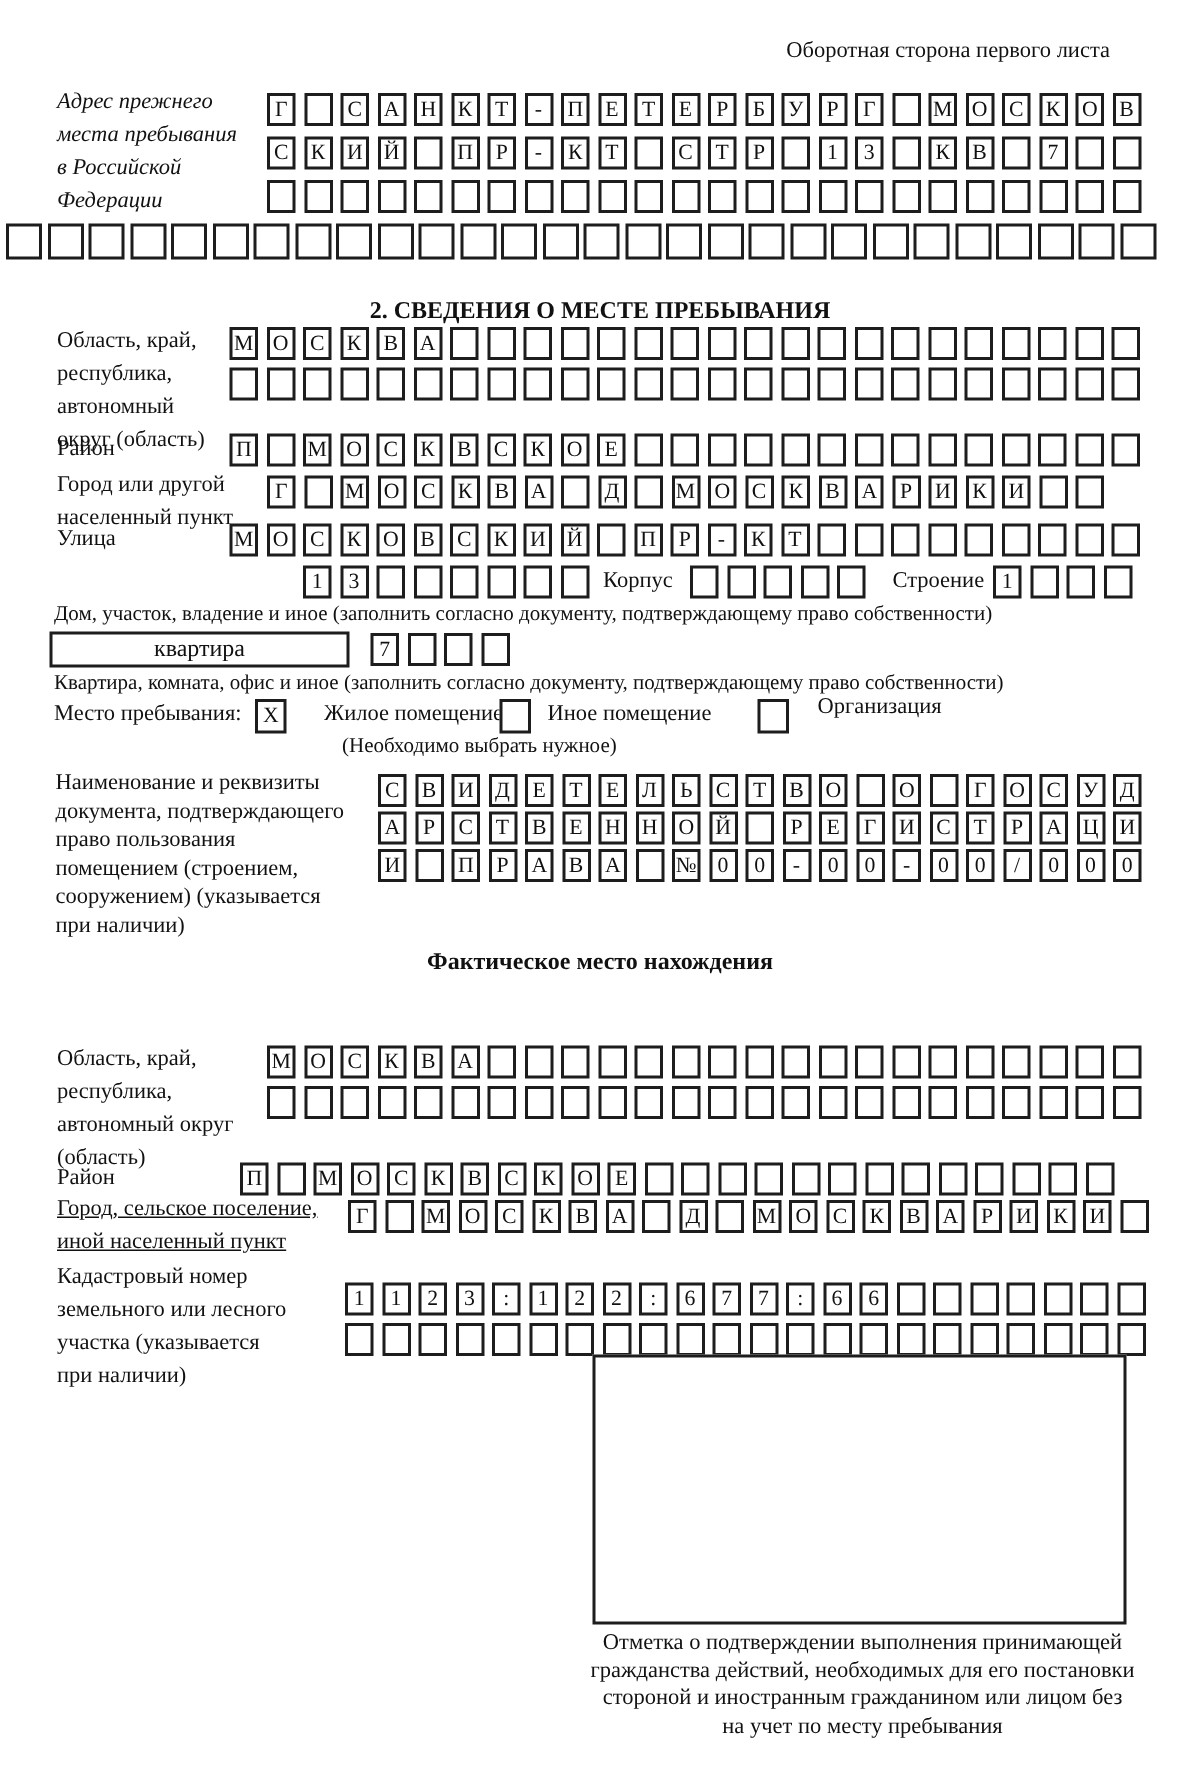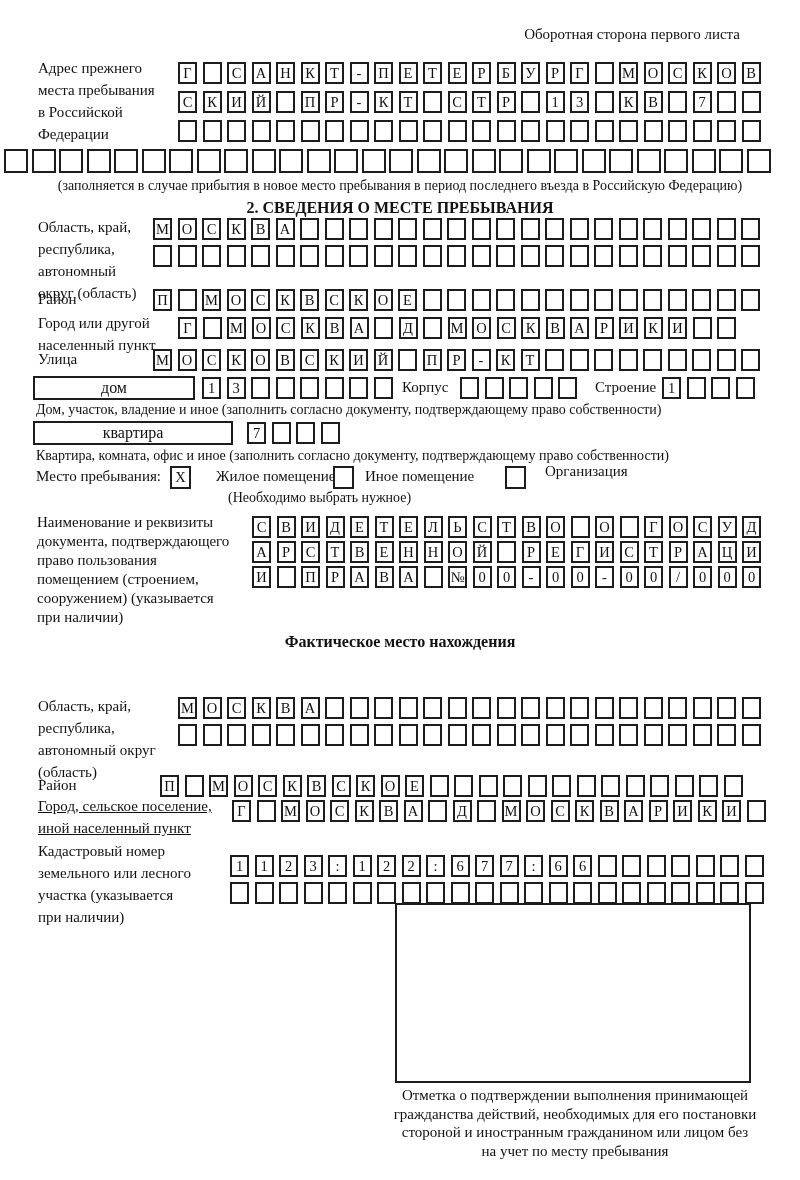--- a/index.html
+++ b/index.html
@@ -27,21 +27,21 @@
   .stampnote .ln{height:18.5px;font-size:15px;text-align:center;white-space:nowrap;}
   .fcap .ln{height:18px;font-size:14px;text-align:center;white-space:nowrap;}
 </style>
 </head>
 <body>
 
 <div class="page">
 
   <div class="abs lbl" style="top:26px;right:60px;">Оборотная сторона первого листа</div>
 
-  <div class="abs lines" style="left:38px;top:60px;">
+  <div class="abs lines" style="left:38px;top:60px;font-style:italic;">
       <div class="ln">Адрес прежнего</div>
       <div class="ln">места пребывания</div>
       <div class="ln">в Российской</div>
       <div class="ln">Федерации</div>
     </div>
   <div class="abs cr" style="left:178px;top:62px;">
       <span class="c">Г</span>
       <span class="c"></span>
       <span class="c">С</span>
       <span class="c">А</span>
@@ -141,21 +141,20 @@
       <span class="c"></span>
       <span class="c"></span>
       <span class="c"></span>
       <span class="c"></span>
       <span class="c"></span>
       <span class="c"></span>
       <span class="c"></span>
       <span class="c"></span>
       <span class="c"></span>
     </div>
-  <div class="abs note center" style="top:178px;">(заполняется в случае прибытия в новое место пребывания в период последнего въезда в Российскую Федерацию)</div>
 
   <div class="abs title center" style="top:199px;">2. СВЕДЕНИЯ О МЕСТЕ ПРЕБЫВАНИЯ</div>
 
   <div class="abs lines" style="left:38px;top:219px;">
       <div class="ln">Область, край,</div>
       <div class="ln">республика,</div>
       <div class="ln">автономный</div>
       <div class="ln">округ (область)</div>
     </div>
   <div class="abs cr" style="left:153px;top:218px;">
@@ -294,21 +293,20 @@
       <span class="c"></span>
       <span class="c"></span>
       <span class="c"></span>
       <span class="c"></span>
       <span class="c"></span>
       <span class="c"></span>
       <span class="c"></span>
       <span class="c"></span>
     </div>
 
-  <div class="abs bigfield" style="left:33px;top:376px;width:162px;">дом</div>
   <div class="abs cr" style="left:202px;top:377px;">
       <span class="c">1</span>
       <span class="c">3</span>
       <span class="c"></span>
       <span class="c"></span>
       <span class="c"></span>
       <span class="c"></span>
       <span class="c"></span>
       <span class="c"></span>
     </div>

